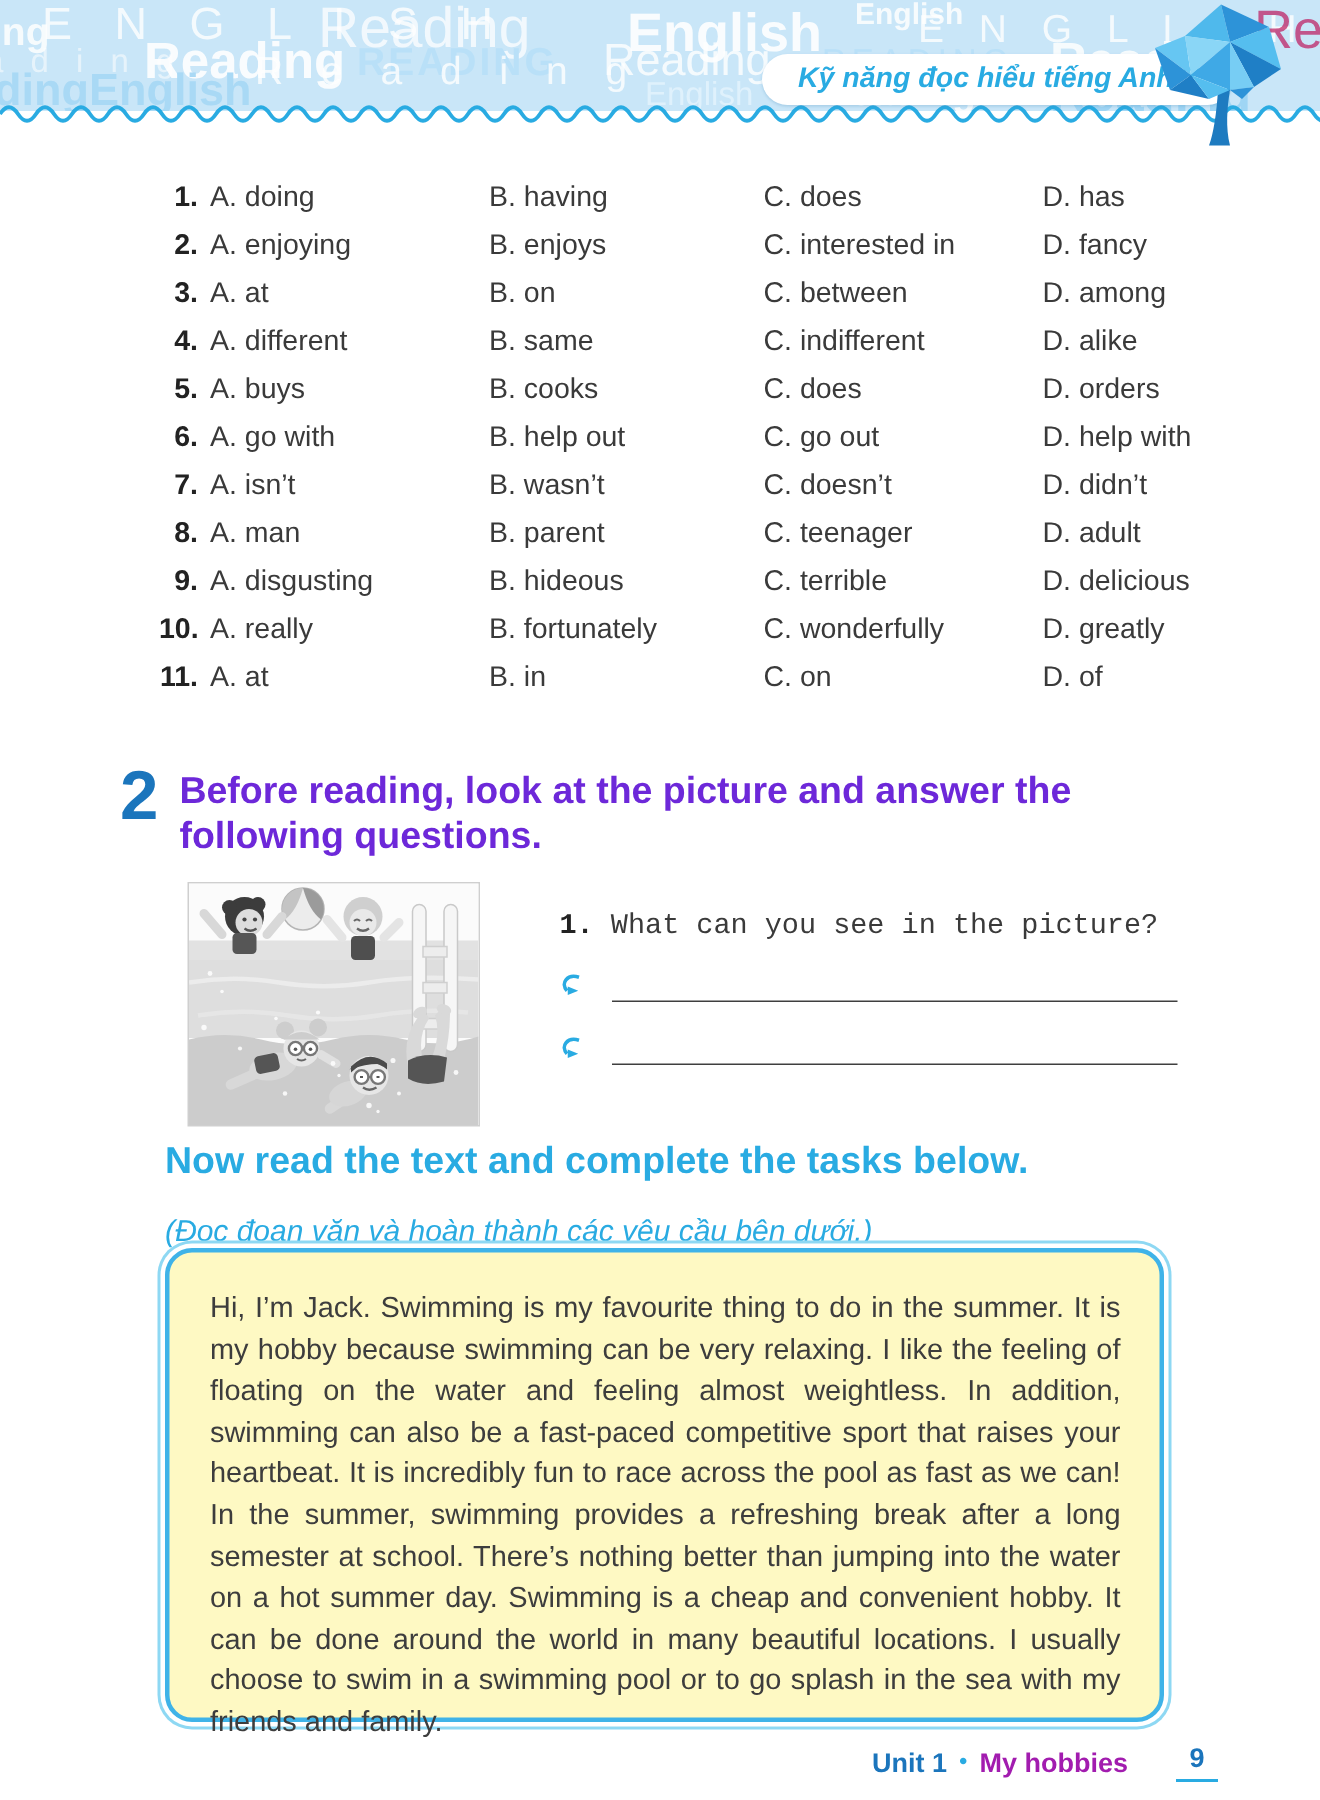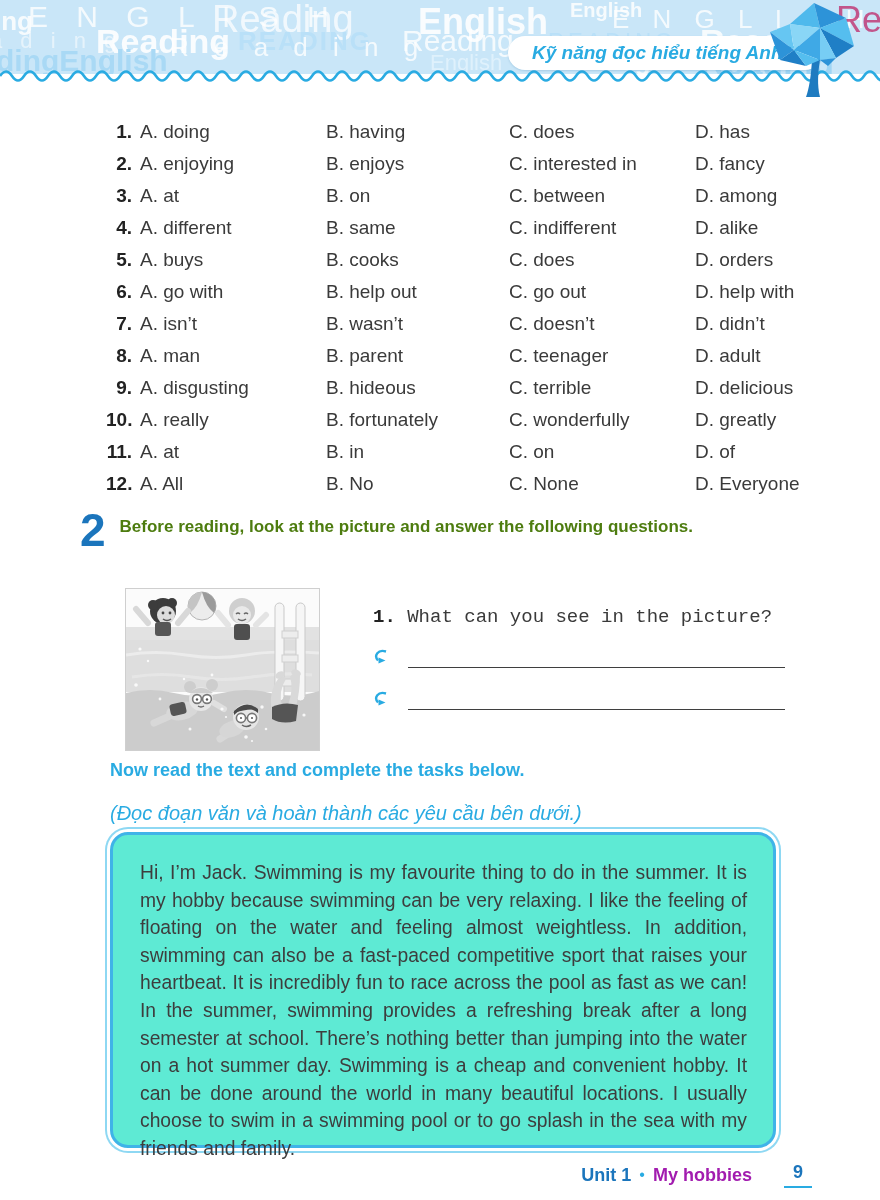--- a/index.html
+++ b/index.html
@@ -61,48 +61,48 @@
   }
   .mcq-num { font-weight:bold; color:#222; text-align:right; }
 
   
   .sec2 { position:absolute; top:510px; left:80px; width:720px; }
   .sec2-flex { display:flex; align-items:flex-start; }
   .sec2-num {
     font-size:46px; font-weight:bold; color:#1b75bc; line-height:40px;
     margin-right:14px; font-family:"Liberation Sans",sans-serif;
   }
-  .sec2-title { font-size:17px; font-weight:bold; color:#4d7c0f; line-height:30px; padding-top:2px;}
+  .sec2-title { font-size:25px; font-weight:bold; color:#6d28d9; line-height:30px; padding-top:2px;}
   .sec2-sub { font-size:20px; font-style:italic; color:#29abe2; margin-left:44px; margin-top:2px; }
 
   
   .picture {
     position:absolute; top:588px; left:125px; width:195px; height:163px;
     border:1px solid #cfcfcf; background:#fdfdfd;
   }
 
   
   .questions { position:absolute; top:606px; left:373px; width:412px; }
   .q-line { font-size:19px; color:#3a3a3a; margin-bottom:14px;font-family:Liberation Mono, monospace; }
   .q-line b { color:#222; }
   .ans-line { display:flex; align-items:flex-end; margin-bottom:16px; height:26px; }
   .ans-line svg { margin-right:18px; margin-bottom:2px; }
   .blank { flex:1; border-bottom:1.6px solid #3f3f3f; height:100%; }
 
   
   .nowread { position:absolute; top:760px; left:110px; width:680px; }
-  .nowread-title { font-size:18px; font-weight:bold; color:#29abe2; }
+  .nowread-title { font-size:25px; font-weight:bold; color:#29abe2; }
   .nowread-sub { font-size:20px; font-style:italic; color:#29abe2; margin-top:21px; }
 
   
   .readbox {
     position:absolute; top:832px; left:110px; width:666px; height:316px;
     border:3px solid #3fb3e8; border-radius:18px;
     box-shadow:0 0 0 3px #ffffff, 0 0 0 5px #8ed8f3;
-    background:#5eead4;
+    background:#fef9c3;
     padding:24px 26px 0 27px;
   }
   .passage {
     font-size:19.3px; line-height:27.6px; text-align:justify; color:#3d3d3d;
   }
 
   
   .footer {
     position:absolute; top:1162px; left:0; width:812px;
     display:flex; justify-content:flex-end; align-items:center;
@@ -242,27 +242,20 @@
       <span>C. wonderfully</span>
       <span>D. greatly</span>
     </div>
     <div class="mcq-row">
       <span class="mcq-num">11.</span>
       <span>A. at</span>
       <span>B. in</span>
       <span>C. on</span>
       <span>D. of</span>
     </div>
-    <div class="mcq-row">
-      <span class="mcq-num">12.</span>
-      <span>A. All</span>
-      <span>B. No</span>
-      <span>C. None</span>
-      <span>D. Everyone</span>
-    </div>
   </div>
 
 <div class="sec2">
   <div class="sec2-flex">
     <div class="sec2-num">2</div>
     <div class="sec2-title">Before reading, look at the picture and answer the following questions.</div>
   </div>
 </div>
 
 <div class="picture">

